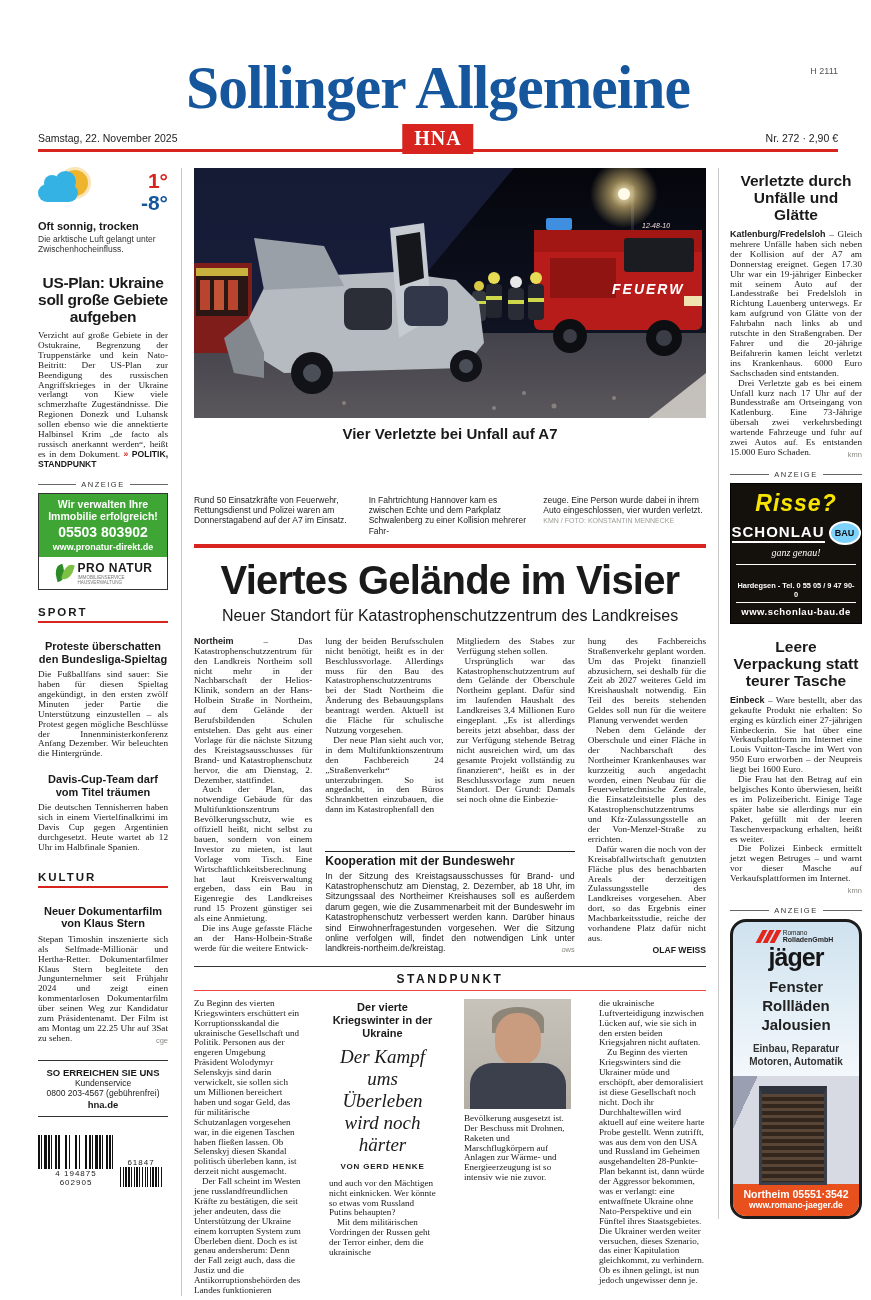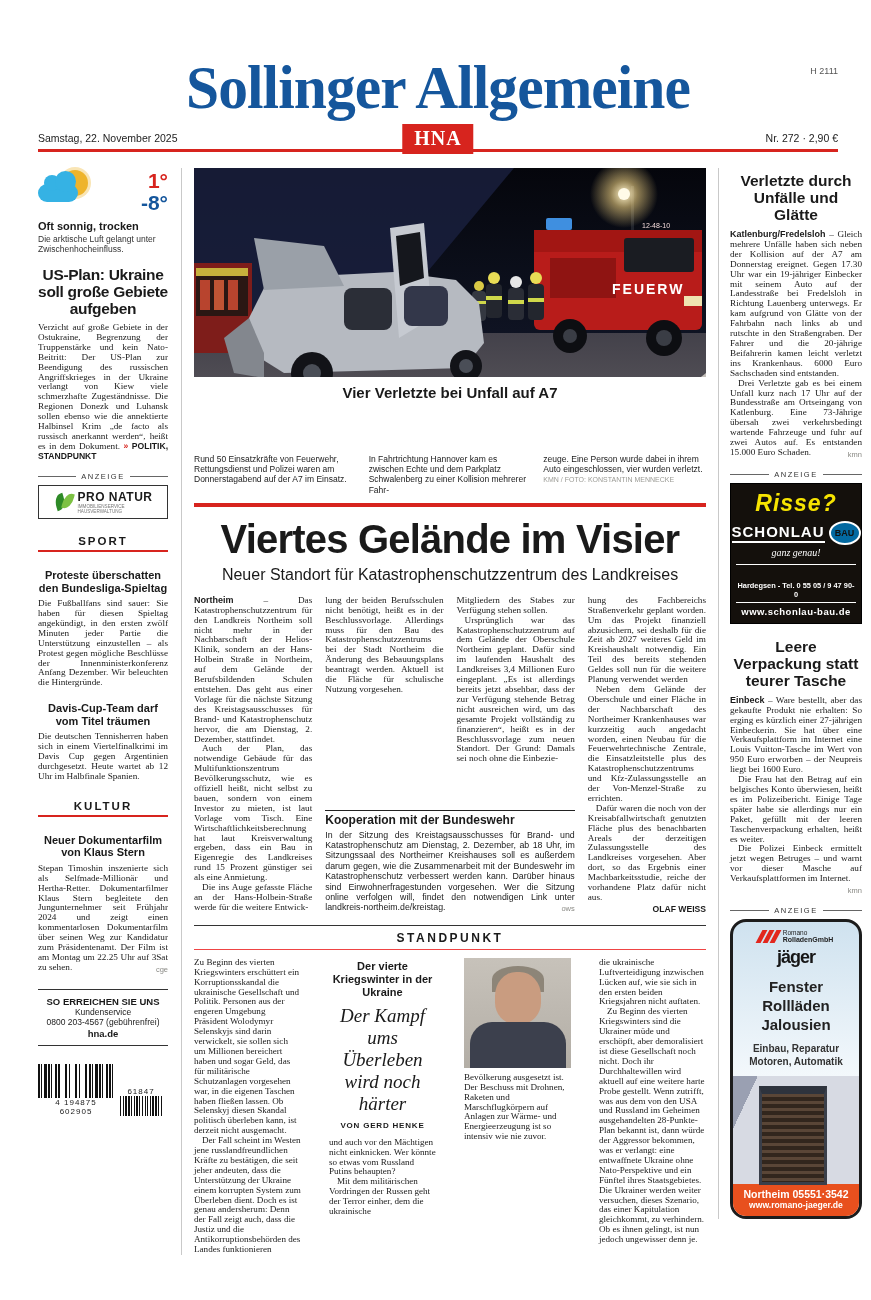--- a/index.html
+++ b/index.html
@@ -22,21 +22,21 @@
   .col-r{width:132px;flex:none;margin-left:12px;padding-left:11px;border-left:1px solid #c9c9c9;}
   
   .bod{font-size:9.2px;line-height:9.9px;text-align:justify;hyphens:auto;}
   .bod p{margin:0;}
   .bod p + p{text-indent:8px;}
   .dateline{font-family:"Liberation Sans",sans-serif;font-weight:bold;font-size:9px;}
   .sig{float:right;color:#8a8a85;font-family:"Liberation Sans",sans-serif;font-size:7.5px;padding-top:2px;}
   .headline-s{font-family:"Liberation Sans",sans-serif;font-weight:bold;font-size:15.5px;line-height:17px;
               text-align:center;margin:8px 0 6px;letter-spacing:-.3px;}
   .sec-head{font-family:"Liberation Sans",sans-serif;font-weight:bold;font-size:11.5px;letter-spacing:2px;
-            text-align:center;border-bottom:2px solid #d7241e;padding-bottom:3px;margin-bottom:17px;}
+            border-bottom:2px solid #d7241e;padding-bottom:3px;margin-bottom:17px;}
   .item-title{font-family:"Liberation Sans",sans-serif;font-weight:bold;font-size:11px;line-height:12.5px;
               text-align:center;margin:10px 0 5px;}
   .anz{display:flex;align-items:center;margin:10px 0 4px;}
   .anz .line{flex:1;height:1px;background:#666;}
   .anz span.t{font-family:"Liberation Sans",sans-serif;font-size:7.5px;letter-spacing:1.5px;color:#333;padding:0 5px;}
   
   .weather{display:flex;align-items:center;}
   .wicon{position:relative;width:58px;height:48px;flex:none;}
   .sun{position:absolute;left:24px;top:2px;width:26px;height:26px;border-radius:50%;background:#eeb42c;
        box-shadow:0 0 0 3px rgba(238,180,44,.35);}
@@ -68,21 +68,21 @@
   .ct-t{font-weight:bold;font-size:9.5px;}
   .ct-s{font-size:8.5px;line-height:10.5px;}
   .ct-u{font-weight:bold;font-size:9.5px;}
   .bc-wrap{display:flex;align-items:flex-end;gap:6px;margin-top:18px;}
   .bc-big{width:76px;}
   .bars{height:34px;background:repeating-linear-gradient(90deg,#111 0 1.6px,#fff 1.6px 3.1px,#111 3.1px 3.7px,#fff 3.7px 6.4px,#111 6.4px 8.6px,#fff 8.6px 10.2px);}
   .bc-num{font-family:"Liberation Sans",sans-serif;font-size:8px;letter-spacing:1px;text-align:center;}
   .bc-small{width:42px;}
   .bars2{height:20px;background:repeating-linear-gradient(90deg,#111 0 1.4px,#fff 1.4px 3px,#111 3px 4.2px,#fff 4.2px 5.4px);}
   
-  .photo{width:512px;height:209px;position:relative;overflow:hidden;background:#22c55e;}
+  .photo{width:512px;height:250px;position:relative;overflow:hidden;background:#22c55e;font-style:italic;}
   .cap-title{font-family:"Liberation Sans",sans-serif;font-weight:bold;font-size:15px;text-align:center;margin:7px 0 5px;}
   .cap-cols{display:flex;gap:12px;font-family:"Liberation Sans",sans-serif;font-size:8.5px;line-height:10.2px;}
   .cap-cols div{flex:1;margin-top:48px;}
   .credit{color:#9a9a94;font-size:7px;text-transform:uppercase;}
   .thick-red{height:4px;background:#d7241e;margin-top:8px;}
   
   .main-hl{font-family:"Liberation Sans",sans-serif;font-weight:bold;font-size:40px;letter-spacing:-.8px;
            text-align:center;margin:10px 0 4px;}
   .main-sub{font-family:"Liberation Sans",sans-serif;font-size:16px;text-align:center;margin-bottom:12px;}
   .agrid{display:grid;grid-template-columns:repeat(4,1fr);column-gap:13px;grid-template-rows:auto auto;}
@@ -108,33 +108,33 @@
   .portrait{position:relative;width:100%;height:110px;background:linear-gradient(#c7c2ba,#b3aea6);overflow:hidden;margin-bottom:5px;}
   .p-head{position:absolute;left:50%;top:14px;transform:translateX(-50%);width:46px;height:52px;border-radius:46% 46% 42% 42%;background:#c99c80;}
   .p-hair{position:absolute;left:50%;top:8px;transform:translateX(-50%);width:52px;height:26px;border-radius:50% 50% 0 0;background:#8d8578;}
   .p-body{position:absolute;left:50%;bottom:-8px;transform:translateX(-50%);width:96px;height:54px;border-radius:22px 22px 0 0;background:#3c404d;}
   
   .r-hl{font-family:"Liberation Sans",sans-serif;font-weight:bold;font-size:15.5px;line-height:17px;text-align:center;margin:4px 0 7px;}
   .sch-ad{background:#14100c;color:#fff;padding:6px 5px;text-align:center;border:1px solid #000;}
   .sch-risse{color:#f7e400;font-weight:bold;font-family:"Liberation Sans",sans-serif;font-size:23px;font-style:italic;letter-spacing:1px;}
   .sch-row{display:flex;align-items:center;justify-content:center;gap:4px;margin-top:4px;}
   .sch-brand{font-family:"Liberation Sans",sans-serif;font-weight:bold;font-size:15px;letter-spacing:1px;border-bottom:2px solid #fff;padding-bottom:1px;}
-  .sch-badge{background:#0369a1;color:#111;font-family:"Liberation Sans",sans-serif;font-weight:bold;font-size:9px;
+  .sch-badge{background:#7dd3fc;color:#111;font-family:"Liberation Sans",sans-serif;font-weight:bold;font-size:9px;
              border-radius:50%;width:28px;height:20px;line-height:20px;flex:none;border:2px solid #fff;}
   .sch-slogan{font-style:italic;font-size:10px;margin-top:2px;font-family:"Liberation Serif",serif;}
   .sch-contact{font-family:"Liberation Sans",sans-serif;font-weight:bold;font-size:7.4px;margin-top:6px;border-top:1px solid #fff;padding-top:16px;}
   .sch-url{font-family:"Liberation Sans",sans-serif;font-weight:bold;font-size:9.5px;letter-spacing:.5px;border-top:1px solid #fff;margin-top:3px;padding-top:3px;}
   
   .jg-ad{border:3px solid #1c1c1c;border-radius:16px;overflow:hidden;background:linear-gradient(#cfe2ef 0%,#eef5fa 45%,#fff 70%);text-align:center;}
   .jg-top{padding:7px 4px 0;}
   .jg-logo-row{display:flex;align-items:flex-start;justify-content:center;gap:3px;}
   .slashes i{display:inline-block;width:5px;height:13px;background:#e2261d;transform:skewX(-28deg);margin-right:2px;}
   .jg-small{text-align:left;font-family:"Liberation Sans",sans-serif;font-size:6.5px;line-height:7px;color:#222;}
   .jg-small b{font-size:7px;}
-  .jg-brand{font-family:"Liberation Sans",sans-serif;font-weight:bold;font-size:18px;line-height:24px;letter-spacing:-1px;color:#161616;margin-top:-2px;}
+  .jg-brand{font-family:"Liberation Sans",sans-serif;font-weight:bold;font-size:25px;line-height:24px;letter-spacing:-1px;color:#161616;margin-top:-2px;}
   .jg-prod{font-family:"Liberation Sans",sans-serif;font-weight:bold;font-size:15px;line-height:19px;color:#222;margin-top:8px;}
   .jg-serv{font-family:"Liberation Sans",sans-serif;font-weight:bold;font-size:10px;line-height:13px;color:#333;margin-top:8px;}
   .jg-img{position:relative;height:108px;margin-top:8px;background:linear-gradient(115deg,#9aa0b2 0 14%,#d7dae3 14% 100%);}
   .shutter{position:absolute;left:26px;top:10px;width:62px;height:88px;background:repeating-linear-gradient(180deg,#5a4637 0 3.5px,#32261d 3.5px 7px);border:3px solid #3a3f4a;border-top:8px solid #2e333d;}
   .jg-foot{background:#e8501e;color:#fff;padding:4px 2px 6px;}
   .jg-ph{font-family:"Liberation Sans",sans-serif;font-weight:bold;font-size:10.5px;}
   .jg-url{font-family:"Liberation Sans",sans-serif;font-weight:bold;font-size:8.6px;}
   .clr::after{content:"";display:block;clear:both;}
 </style>
 </head>
@@ -161,32 +161,37 @@
             <div class="cloud"></div>
           </div>
           <div class="temps">
             <div class="t-hi">1°</div>
             <div class="t-lo">-8°</div>
           </div>
         </div>
         <div class="w-sum">Oft sonnig, trocken</div>
         <div class="w-det">Die arktische Luft gelangt unter Zwischenhocheinfluss.</div>
 
-        <div class="headline-s" style="margin-top:12px;">US-Plan: Ukraine soll große Gebiete aufgeben</div>
+        <div class="headline-s" style="margin-top:20px;">US-Plan: Ukraine soll große Gebiete aufgeben</div>
         <div class="bod">
           <p><span>Verzicht auf große Gebiete in der Ostukraine, Begrenzung der Truppenstärke und kein Nato-Beitritt: Der US-Plan zur Beendigung des russischen Angriffskrieges in der Ukraine verlangt von Kiew viele schmerzhafte Zugeständnisse. Die Regionen Donezk und Luhansk sollen ebenso wie die annektierte Halbinsel Krim „de facto als russisch anerkannt werden“, heißt es in dem Dokument.</span>
              <span class="ref"><span class="arr">»</span> <span>POLITIK, STANDPUNKT</span></span></p>
         </div>
 
         <div class="anz">
             <span class="line"></span>
             <span class="t">ANZEIGE</span>
             <span class="line"></span>
           </div>
         <div class="pn-ad">
+          <div class="pn-green">
+            <div class="pn-l1">Wir verwalten Ihre Immobilie erfolgreich!</div>
+            <div class="pn-ph">05503 803902</div>
+            <div class="pn-url">www.pronatur-direkt.de</div>
+          </div>
           <div class="pn-white">
             <div class="leaf">
                 <i></i>
                 <i></i>
               </div>
             <div>
               <div class="pn-brand">PRO NATUR</div>
               <div class="pn-sub">IMMOBILIENSERVICE</div>
               <div class="pn-sub">HAUSVERWALTUNG</div>
             </div>
@@ -337,20 +342,21 @@
         <div class="main-sub">Neuer Standort für Katastrophenschutzzentrum des Landkreises</div>
 
         <div class="agrid bod">
           <div class="ac1">
             <p><span class="dateline">Northeim</span> <span>– Das Katastrophenschutzzentrum für den Landkreis Northeim soll nicht mehr in der Nachbarschaft der Helios-Klinik, sondern an der Hans-Holbein Straße in Northeim, auf dem Gelände der Berufsbildenden Schulen entstehen. Das geht aus einer Vorlage für die nächste Sitzung des Kreistagsausschusses für Brand- und Katastrophenschutz hervor, die am Dienstag, 2. Dezember, stattfindet.</span></p>
             <p>Auch der Plan, das notwendige Gebäude für das Multifunktionszentrum Bevölkerungsschutz, wie es offiziell heißt, nicht selbst zu bauen, sondern von einem Investor zu mieten, ist laut Vorlage vom Tisch. Eine Wirtschaftlichkeitsberechnung hat laut Kreisverwaltung ergeben, dass ein Bau in Eigenregie des Landkreises rund 15 Prozent günstiger sei als eine Anmietung.</p>
             <p>Die ins Auge gefasste Fläche an der Hans-Holbein-Straße werde für die weitere Entwick-</p>
           </div>
           <div class="ac2">
             <p>lung der beiden Berufsschulen nicht benötigt, heißt es in der Beschlussvorlage. Allerdings muss für den Bau des Katastrophenschutzzentrums bei der Stadt Northeim die Änderung des Bebauungsplans beantragt werden. Aktuell ist die Fläche für schulische Nutzung vorgesehen.</p>
+            <p>Der neue Plan sieht auch vor, in dem Multifunktionszentrum den Fachbereich 24 „Straßenverkehr“ unterzubringen. So ist angedacht, in den Büros Schrankbetten einzubauen, die dann im Katastrophenfall den</p>
           </div>
           <div class="ac3">
             <p>Mitgliedern des Stabes zur Verfügung stehen sollen.</p>
             <p>Ursprünglich war das Katastrophenschutzzentrum auf dem Gelände der Oberschule Northeim geplant. Dafür sind im laufenden Haushalt des Landkreises 3,4 Millionen Euro eingeplant. „Es ist allerdings bereits jetzt absehbar, dass der zur Verfügung stehende Betrag nicht ausreichen wird, um das gesamte Projekt vollständig zu finanzieren“, heißt es in der Beschlussvorlage zum neuen Standort. Der Grund: Damals sei noch ohne die Einbezie-</p>
           </div>
           <div class="ac4">
             <p>hung des Fachbereichs Straßenverkehr geplant worden. Um das Projekt finanziell abzusichern, sei deshalb für die Zeit ab 2027 weiteres Geld im Kreishaushalt notwendig. Ein Teil des bereits stehenden Geldes soll nun für die weitere Planung verwendet werden</p>
             <p>Neben dem Gelände der Oberschule und einer Fläche in der Nachbarschaft des Northeimer Krankenhauses war kurzzeitig auch angedacht worden, einen Neubau für die Feuerwehrtechnische Zentrale, die Einsatzleitstelle plus des Katastrophenschutzzentrums und Kfz-Zulassungsstelle an der Von-Menzel-Straße zu errichten.</p>
             <p>Dafür waren die noch von der Kreisabfallwirtschaft genutzten Fläche plus des benachbarten Areals der derzeitigen Zulassungsstelle des Landkreises vorgesehen. Aber dort, so das Ergebnis einer Machbarkeitsstudie, reiche der vorhandene Platz dafür nicht aus.</p>
             <span class="author">OLAF WEISS</span>

